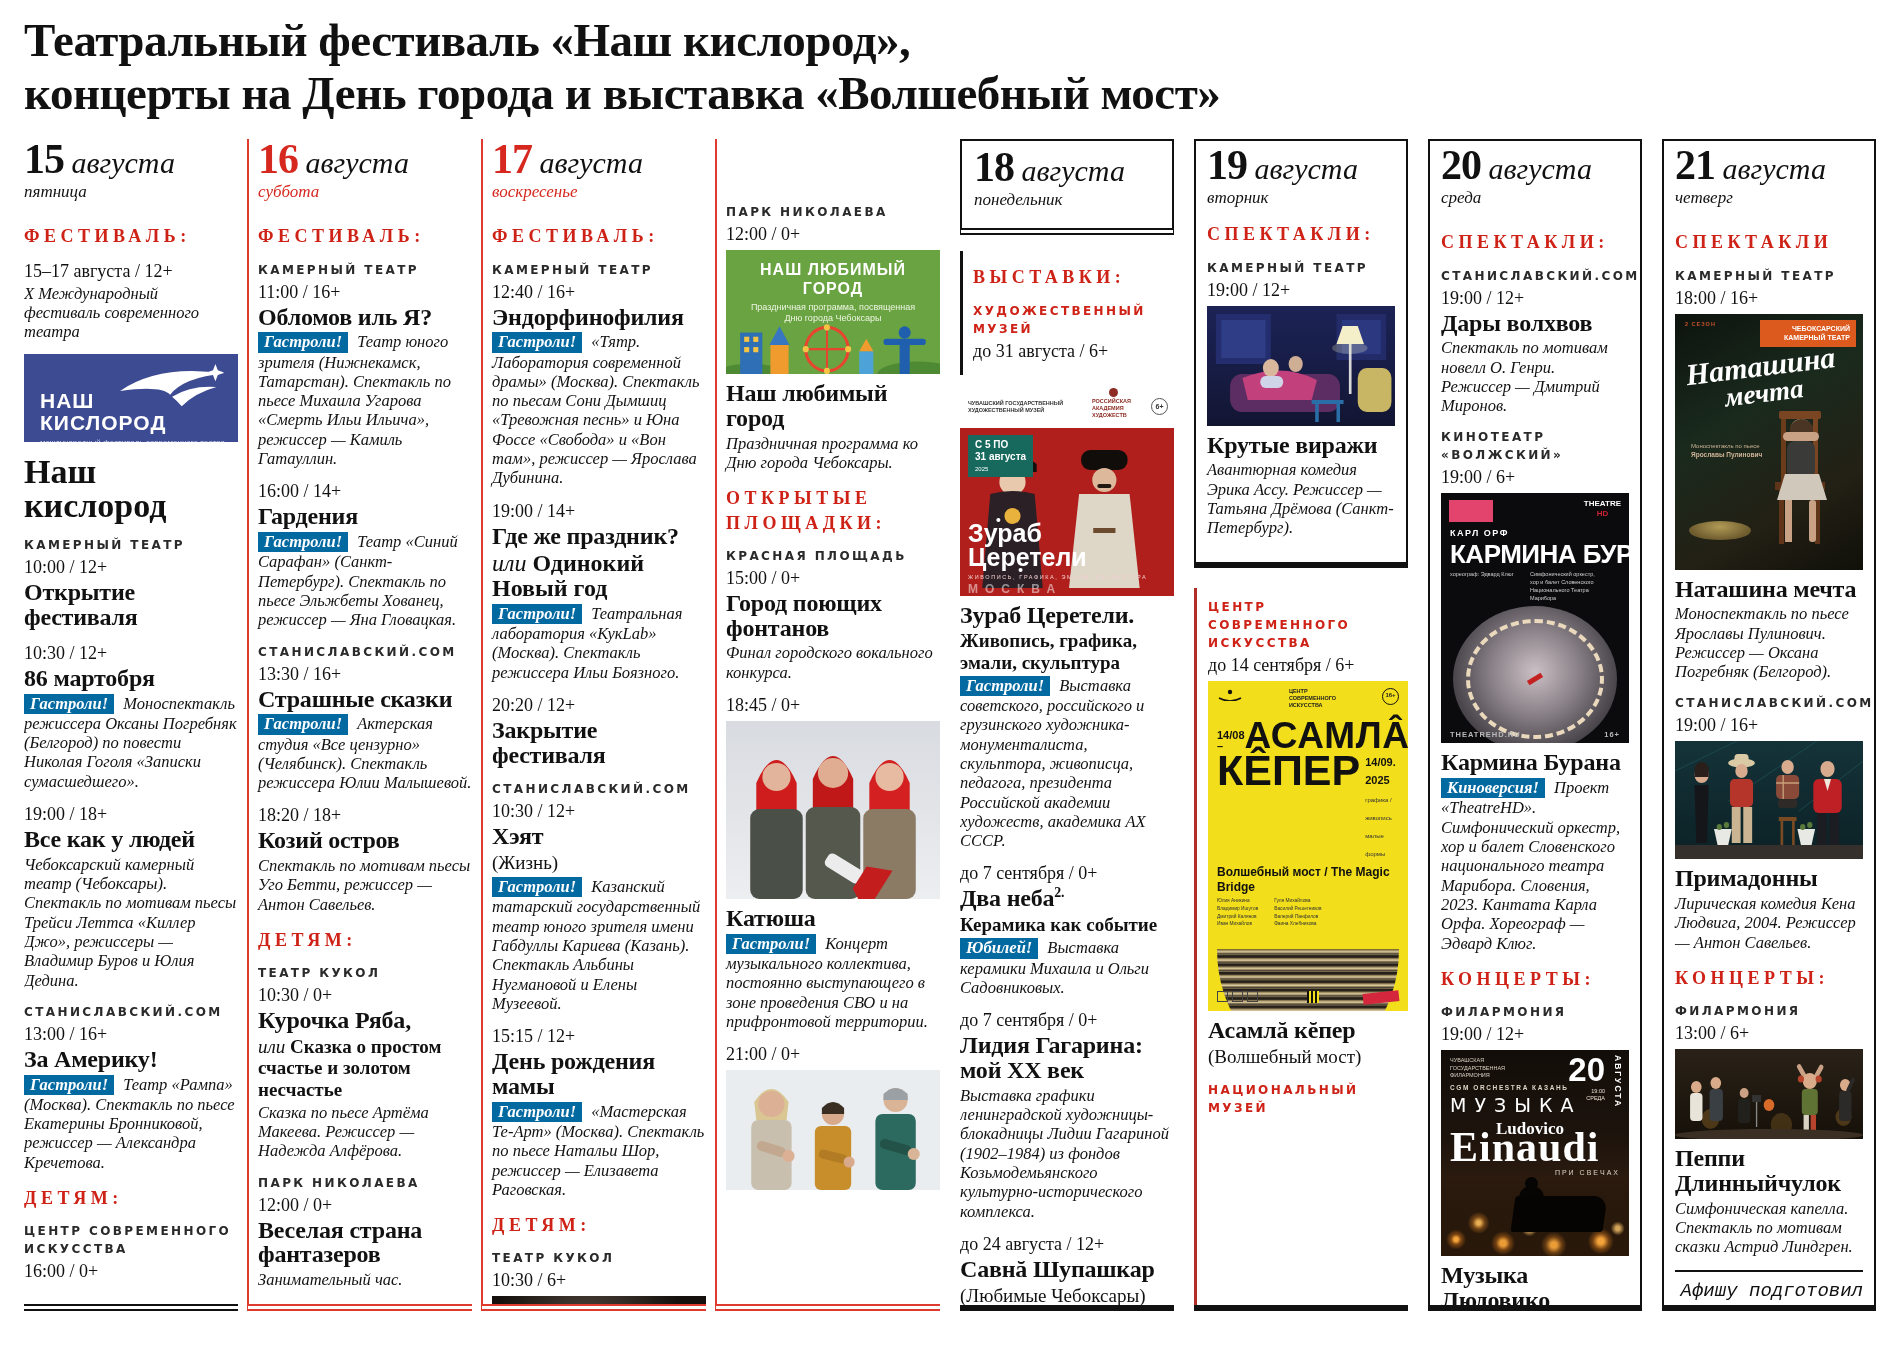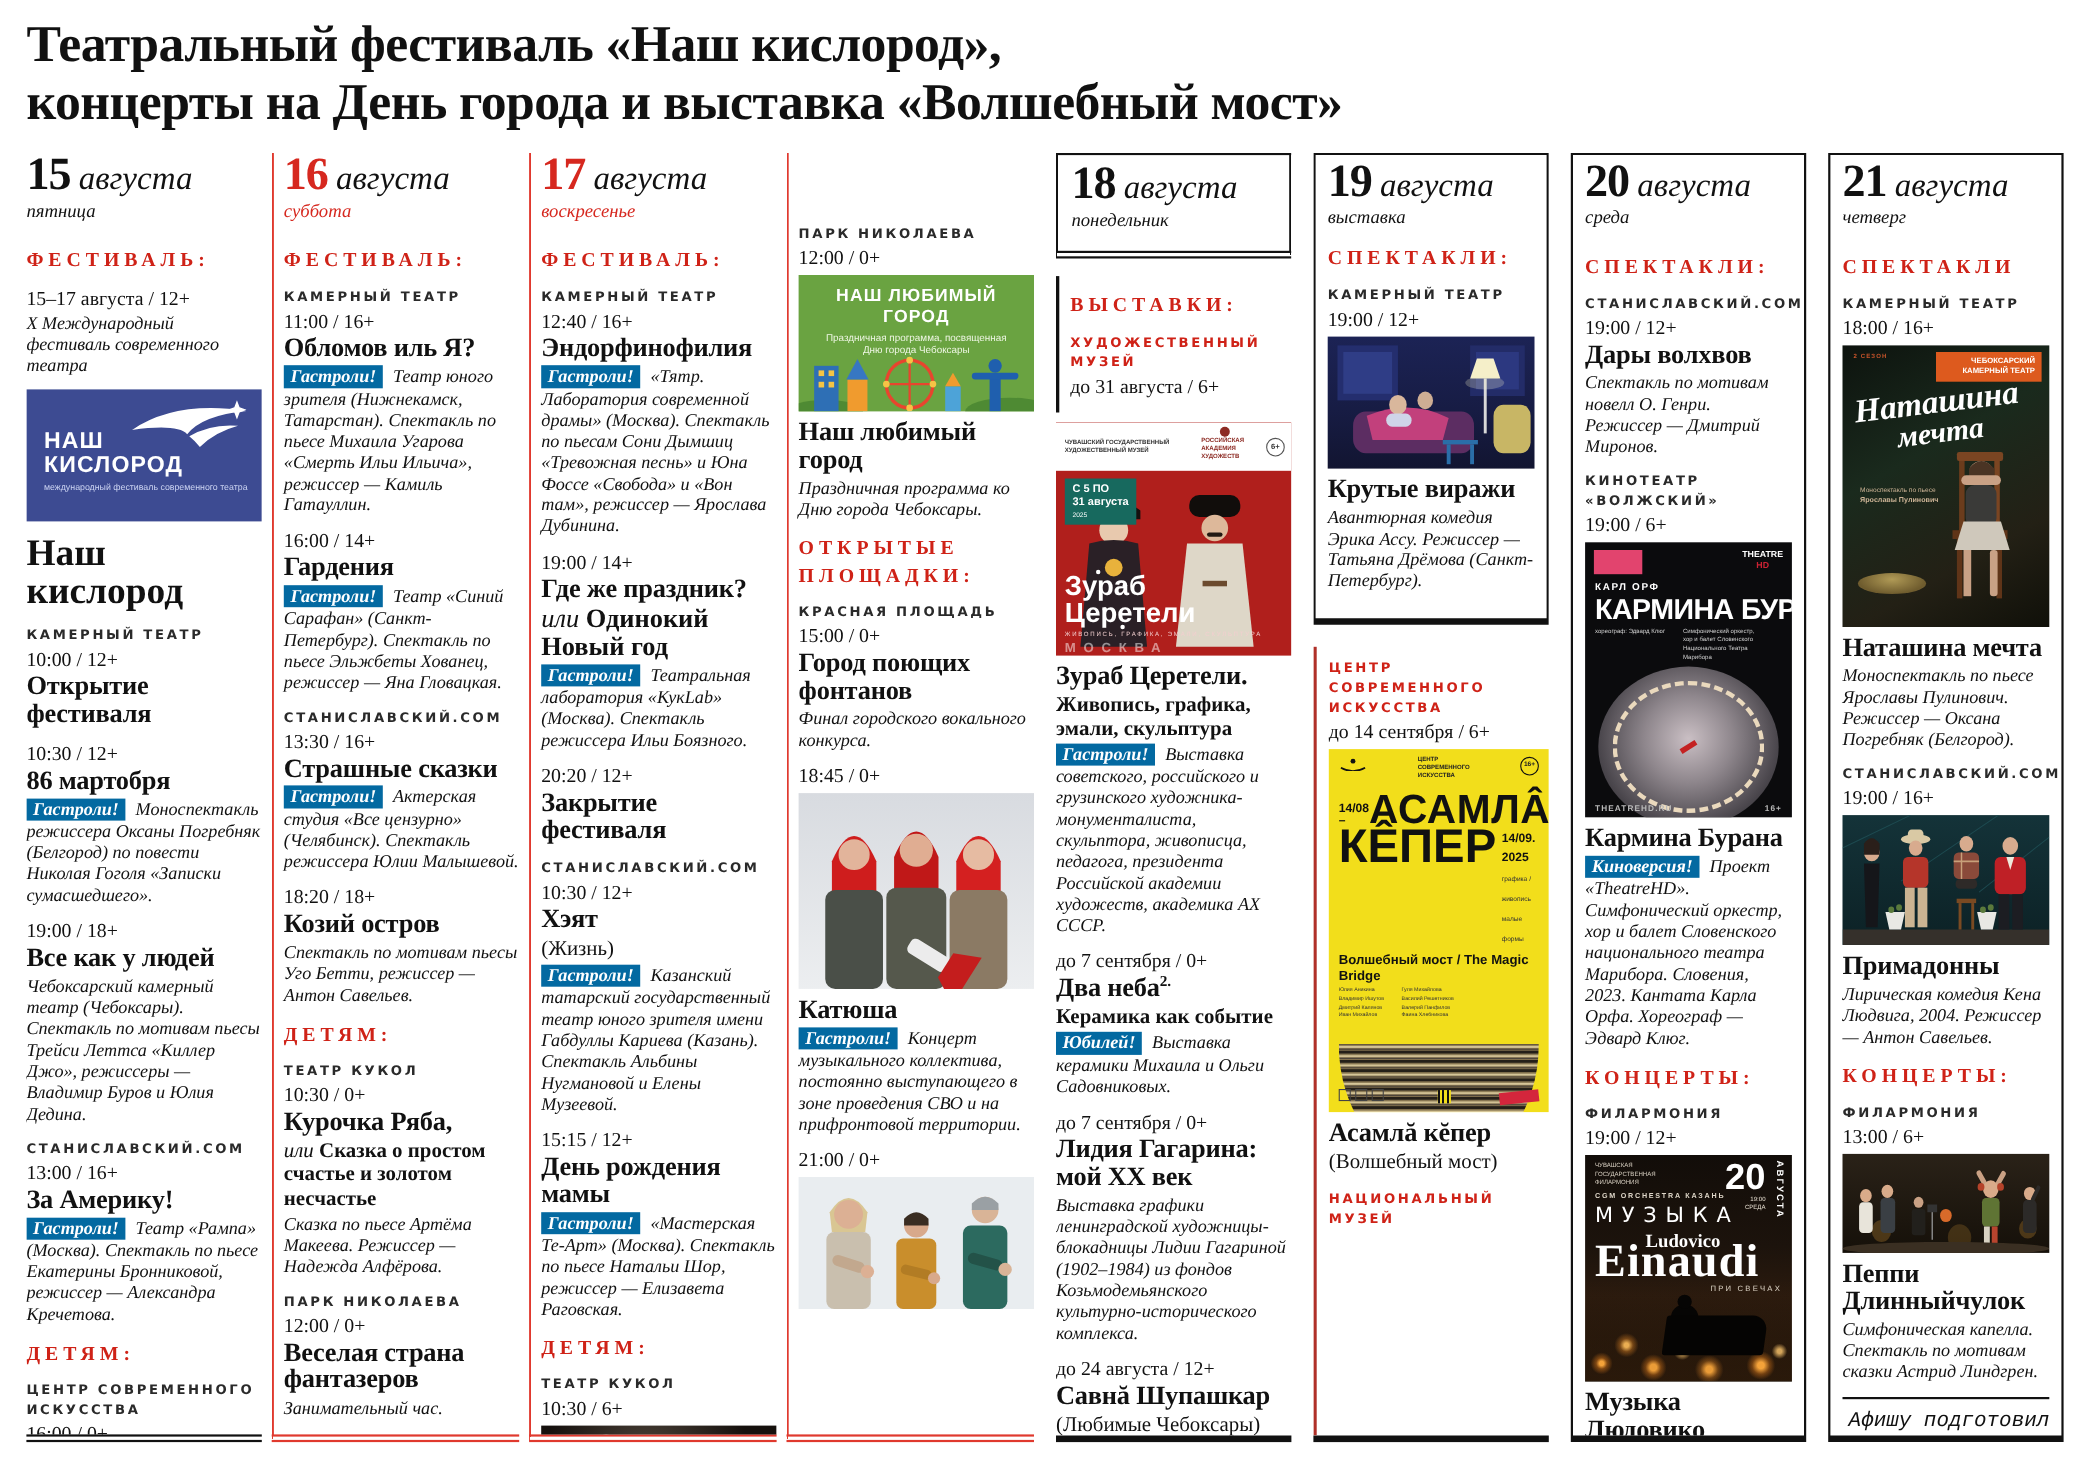--- a/index.html
+++ b/index.html
@@ -33,21 +33,21 @@
   .title2{font-size:19px;font-weight:700;line-height:1.12;margin:0 0 3px;}
   .title2.big{font-size:24px;line-height:1.03;}
   .title2 .pfx{font-weight:400;font-style:italic;}
   .subtitle{font-size:19px;margin:0 0 3px;}
   .desc{font-size:16.5px;font-style:italic;line-height:1.17;margin:2px 0 0;}
   .badge{background:#0369a1;color:#fff;font-weight:700;font-style:italic;padding:0 6px 1px;margin-right:5px;white-space:nowrap;display:inline-block;}
   .event{margin:0 0 13px;}
   .credit{margin-top:auto;border-top:2px solid #111;padding-top:8px;text-align:right;font-style:italic;font-size:19px;line-height:1.25;font-family:Liberation Mono, monospace;}
   
   .poster{position:relative;width:100%;overflow:hidden;margin:5px 0 7px;display:block;}
-  .p-kislorod{height:120px;background:#3d4b92;}
+  .p-kislorod{height:88px;background:#3d4b92;}
   .pk-bird{position:absolute;top:8px;right:6px;width:116px;height:52px;}
   .pk-txt{font:700 21px/1.04 "Liberation Sans",sans-serif;color:#fff;letter-spacing:1px;margin:36px 0 0 16px;}
   .pk-sub{font:400 8px/1.3 "Liberation Sans",sans-serif;color:#ccd4f2;margin:4px 0 0 16px;}
   .p-gorod{height:124px;background:#6aa341;text-align:center;padding-top:10px;box-sizing:border-box;}
   .pg-t{font:800 16px/1.2 "Liberation Sans",sans-serif;color:#fff;letter-spacing:1px;white-space:pre-line;}
   .pg-sub{font:400 9px/1.3 "Liberation Sans",sans-serif;color:#eef6e3;margin:3px 16px 0;}
   .pg-sky{position:absolute;bottom:0;left:0;width:100%;height:58px;}
   .p-puppet{height:70px;background:radial-gradient(circle at 45% 45%,#4e443a,#15100d 75%);}
   .p-katyusha{height:178px;background:linear-gradient(#d8dbe0,#eceef0);}
   .p-ivanushki{height:120px;background:#e9edf0;}
@@ -425,21 +425,21 @@
           <div class="event">
             <div class="time">до 24 августа / 12+</div>
             <h3 class="title" style="margin: 2px 0px 3px;">Савнă Шупашкар</h3>
             <div class="subtitle">(Любимые Чебоксары)</div>
             <p class="desc">Межрегиональная выставка живописных, графических, театрально-декорационных, декоративных работ, скульптуры, костюмов членов Союза чувашских художников.</p>
           </div>
         </div>
       </section>
       <section class="col  b-black">
         <div class="block box0">
-          <div class="datehead"><span class="dnum">19</span><span class="dword"> августа</span><div class="dday">выставка</div></div>
+          <div class="datehead"><span class="dnum">19</span><span class="dword"> августа</span><div class="dday">вторник</div></div>
           <div class="heading">СПЕКТАКЛИ:</div>
           <div class="event">
             <div class="venue">КАМЕРНЫЙ ТЕАТР</div>
             <div class="time">19:00 / 12+</div>
             <div class="poster p-viragi">
     <svg viewBox="0 0 212 120" width="100%" height="100%" preserveAspectRatio="none">
       <rect x="10" y="8" width="62" height="50" fill="#242e6e"></rect>
                 <rect x="16" y="14" width="50" height="38" fill="#2f3d86"></rect>
       <rect x="146" y="8" width="56" height="46" fill="#232c68"></rect>
                 <rect x="152" y="14" width="44" height="34" fill="#2c3880"></rect>

